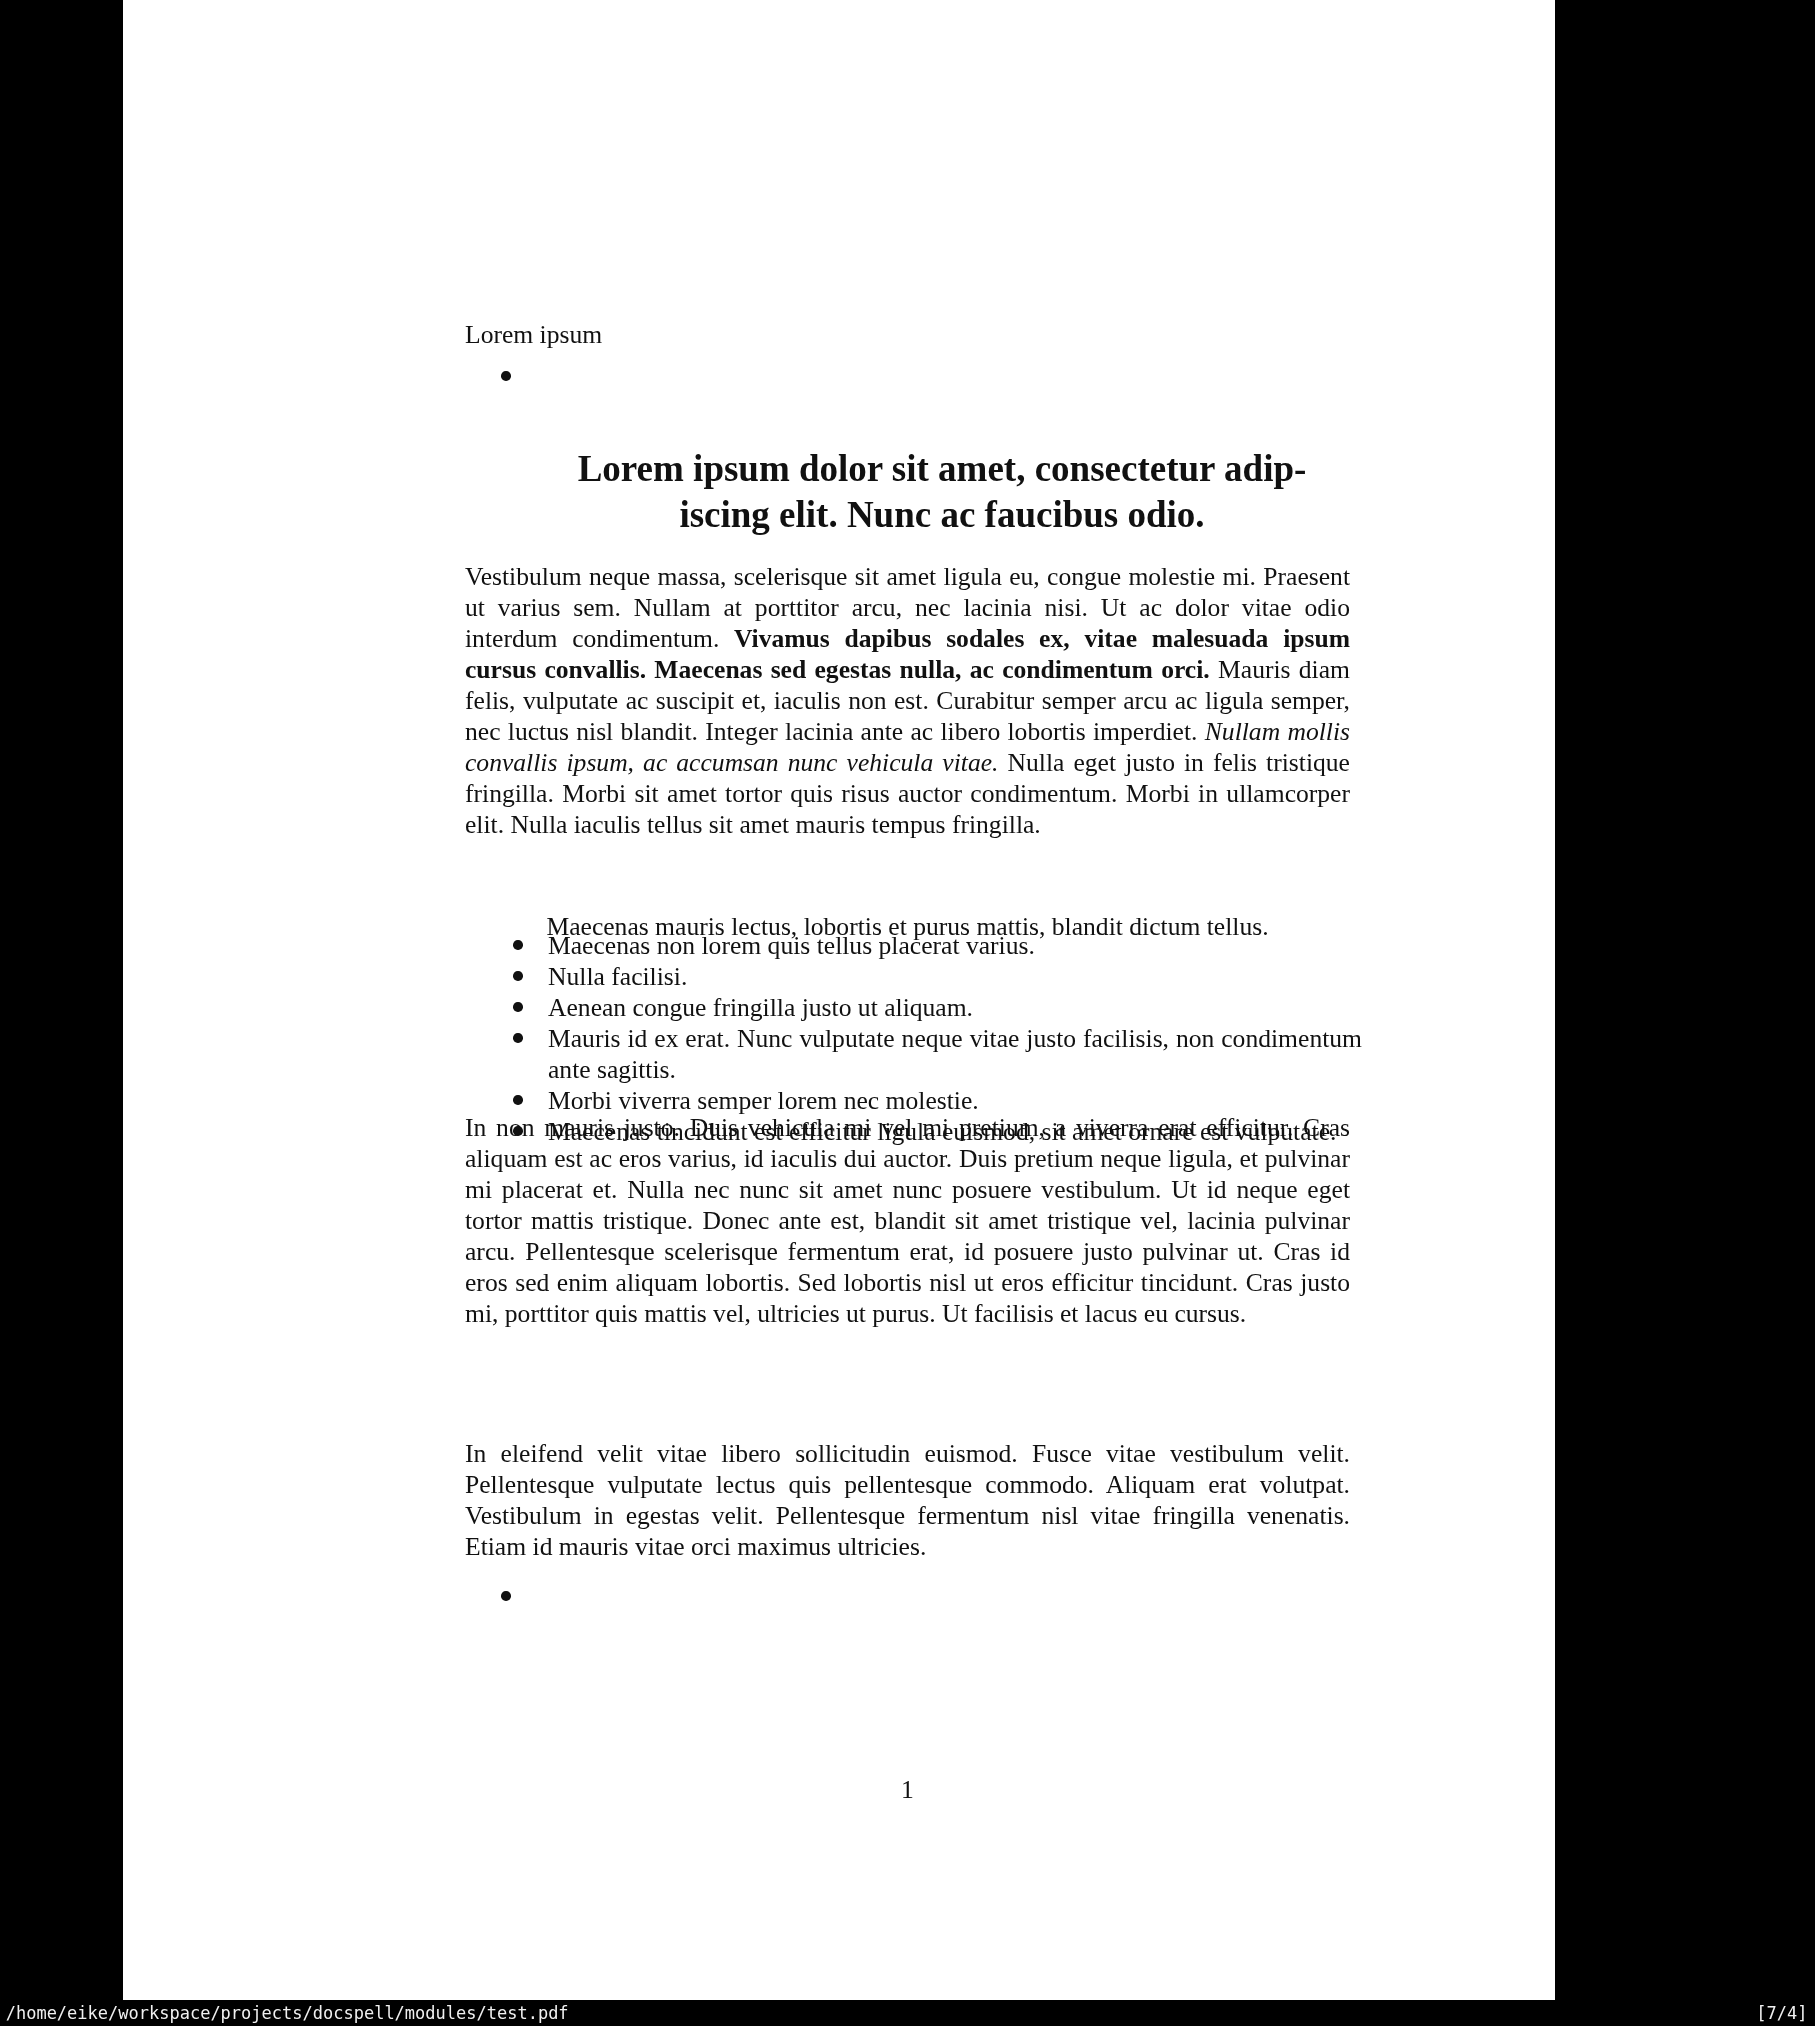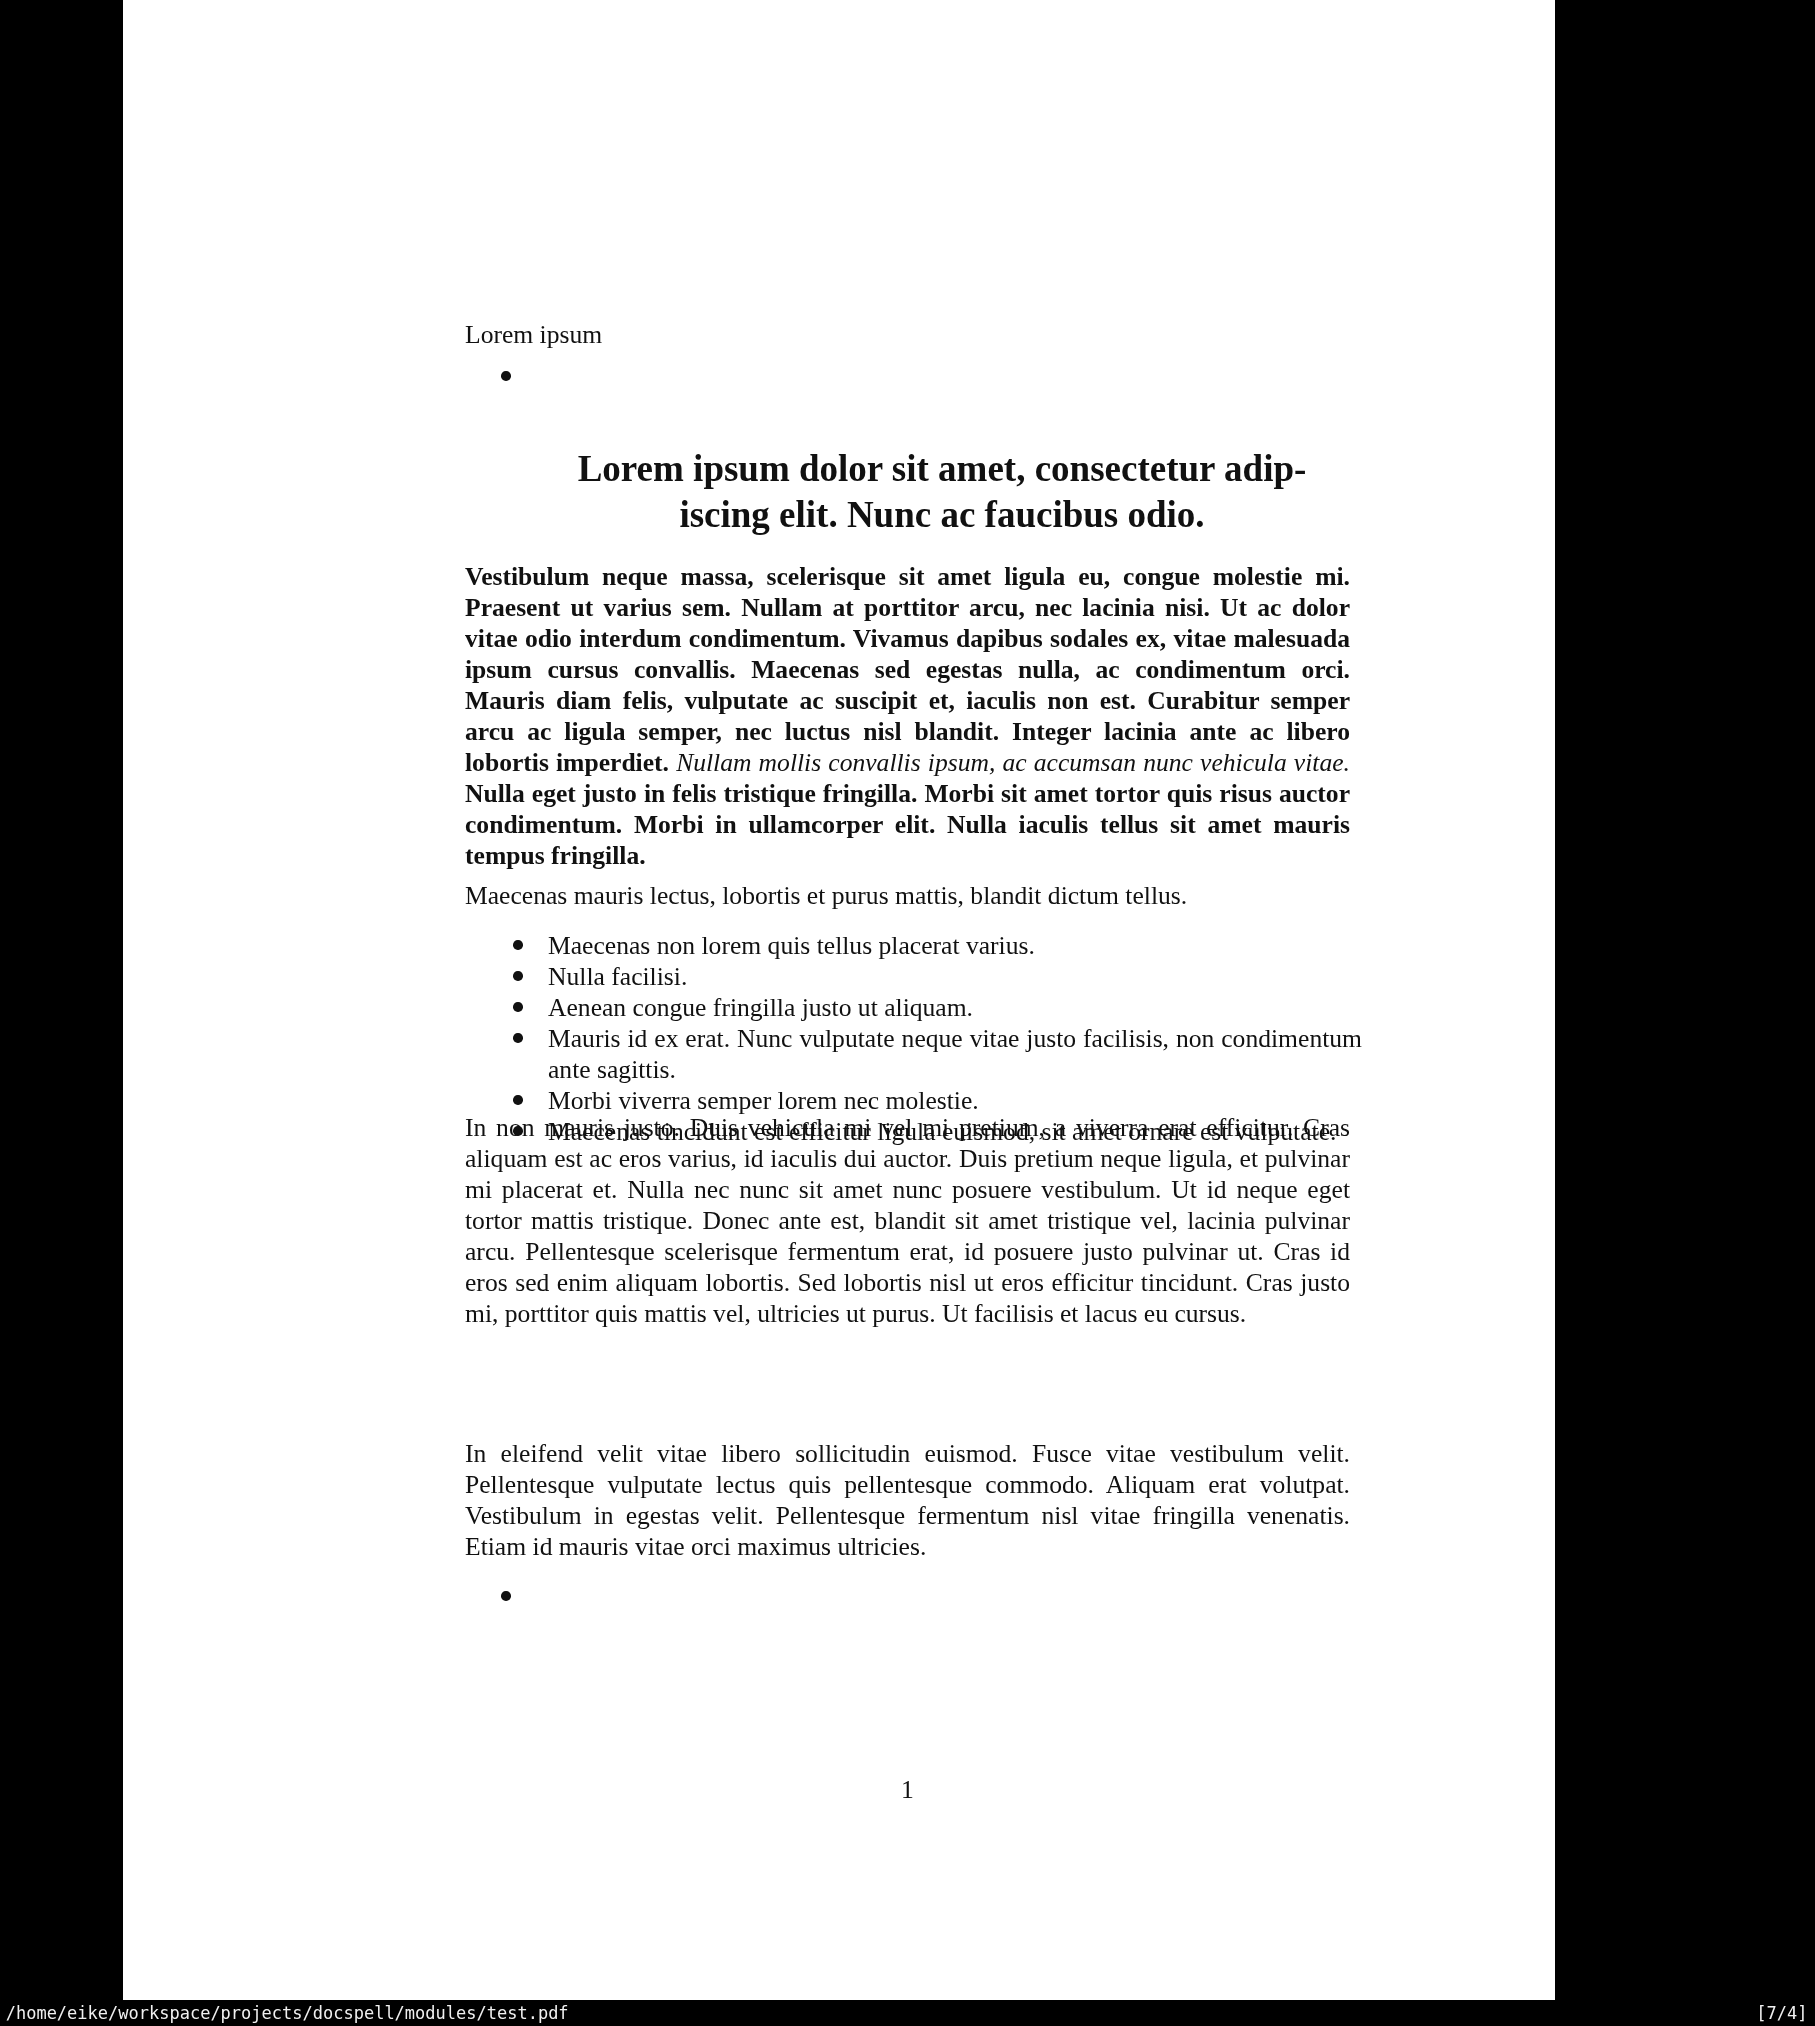--- a/index.html
+++ b/index.html
@@ -53,21 +53,21 @@
   .section-heading {
     top: 446px;
     left: 411px;
     width: 816px;
     font-size: 37px;
     line-height: 46px;
     font-weight: bold;
     text-align: center;
   }
   .paragraph-1 { top: 561px; }
-  .paragraph-2 { top: 880px; text-align: left; }
+  .paragraph-2 { top: 911px; text-align: center; }
   .bullet-list {
     top: 918px;
     margin: 12px;
     padding: 0;
     list-style: none;
   }
   .bullet-list li {
     position: relative;
     padding-left: 71px;
     text-align: justify;
@@ -81,21 +81,21 @@
     height: 9.5px;
     background: #111111;
     border-radius: 50%;
   }
   .paragraph-3 { top: 1112px; }
   .paragraph-4 { top: 1438px; }
   .page-number {
     top: 1774px;
     text-align: center;
   }
-  .seg-normal { font-weight: bold; font-style: normal; }
+  .seg-normal { font-weight: normal; font-style: normal; }
   .seg-bold   { font-weight: bold; }
   .seg-italic { font-style: italic; }
   .status-bar {
     position: absolute;
     left: 0;
     top: 2000px;
     width: 1815px;
     height: 43px;
     background: #000000;
     color: #f0f0f0;

